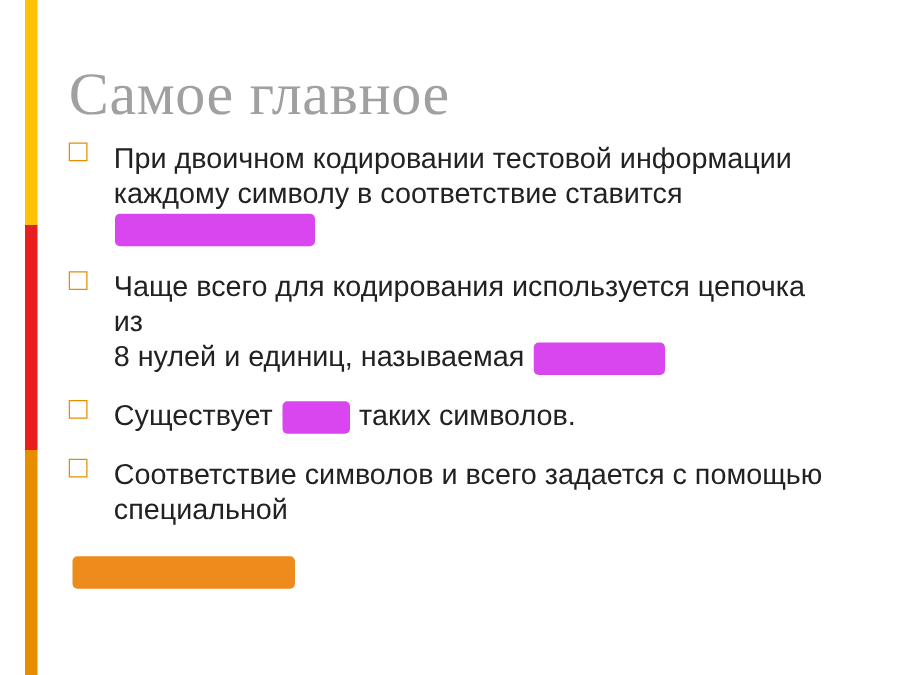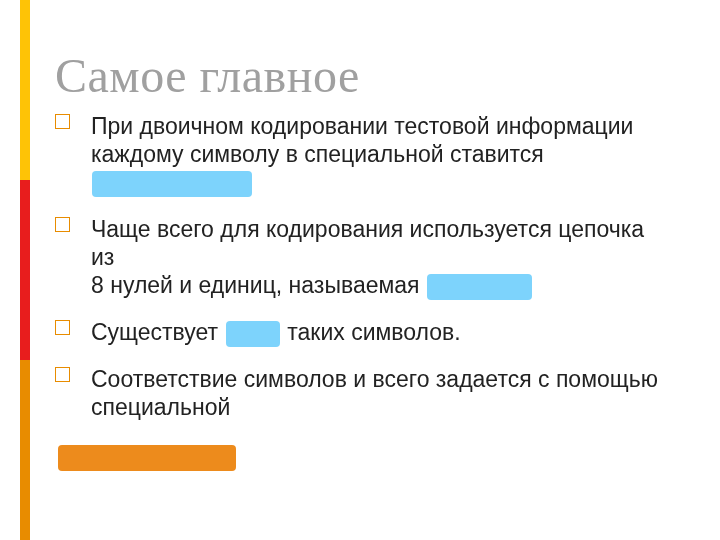--- a/index.html
+++ b/index.html
@@ -58,21 +58,21 @@
     left: 0;
     top: 2px;
     width: 15px;
     height: 15px;
     border: 1.5px solid #e88c00;
     background: #ffffff;
     box-sizing: border-box;
   }
   .highlight {
     display: inline-block;
-    background: #7dd3fc;
+    background: #d946ef;
     border-radius: 4px;
     padding: 0 6px 3px 6px;
     margin: 0 1px;
     vertical-align: baseline;
     color: rgba(0,0,0,0);
     line-height: 1.0;
   }
   .hidden-under {
     display: block;
     color: rgba(0,0,0,0);
@@ -93,21 +93,21 @@
     <div class="stripe-seg" style="top:180px;height:180px;background:#e81d1d"></div>
     <div class="stripe-seg" style="top:360px;height:180px;background:#e88c00"></div>
   </div>
 
   <div class="title">Самое главное</div>
 
   <div class="content">
 
     <div class="item">
       <span class="bullet"></span>
-      <span>При двоичном кодировании тестовой информации каждому символу в специальной ставится </span><span class="highlight">двоичный код</span><span></span>
+      <span>При двоичном кодировании тестовой информации каждому символу в соответствие ставится </span><span class="highlight">двоичный код</span><span></span>
     </div>
 
     <div class="item">
       <span class="bullet"></span>
       <span style="white-space:pre-line">Чаще всего для кодирования используется цепочка из
 8 нулей и единиц, называемая </span><span class="highlight" style="padding-left:14px;padding-right:14px">байтом</span><span></span>
     </div>
 
     <div class="item">
       <span class="bullet"></span>

